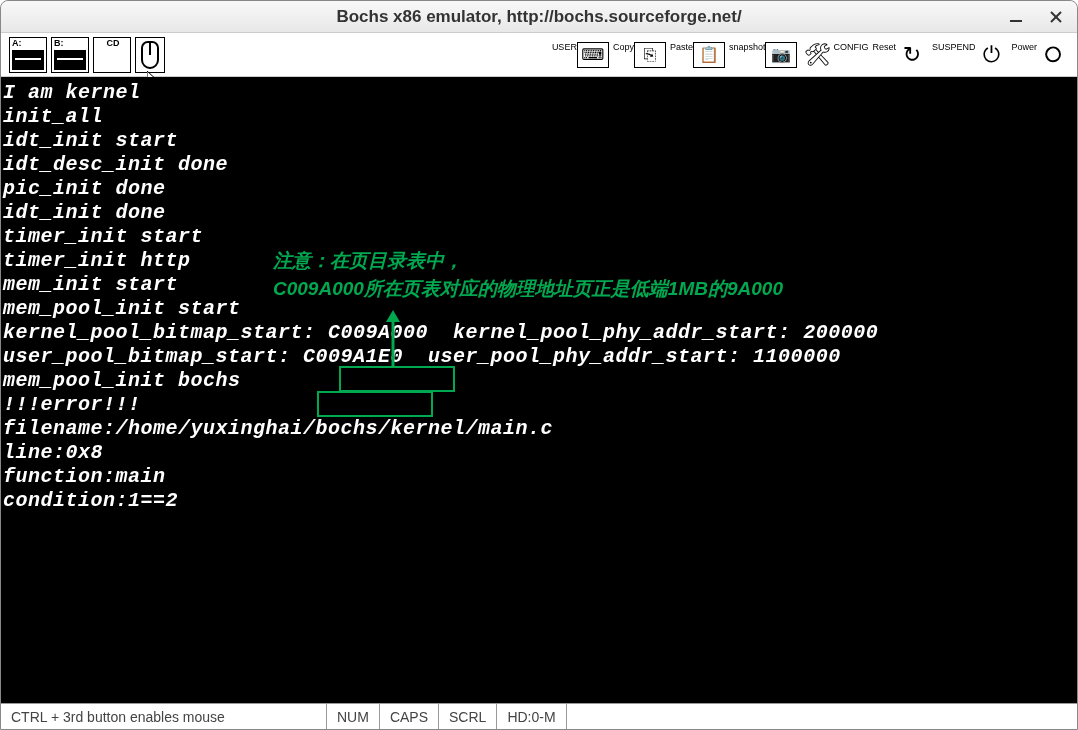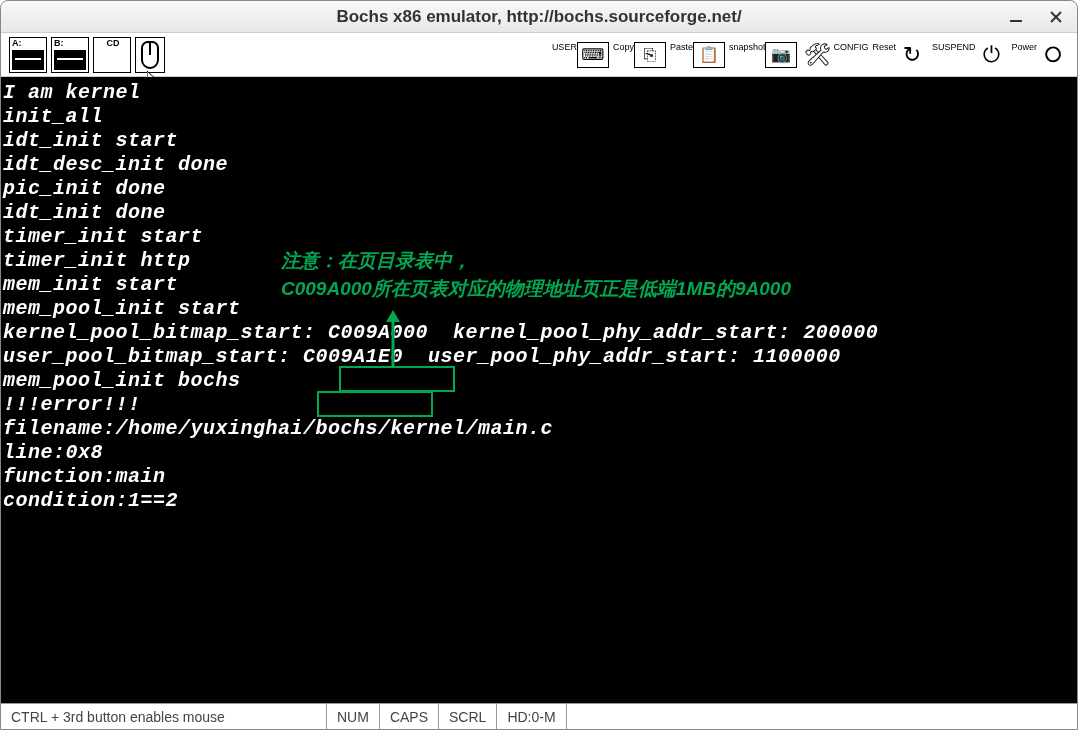--- a/index.html
+++ b/index.html
@@ -348,21 +348,21 @@
     <div class="term-line">mem_pool_init bochs</div>
     <div class="term-line"></div>
     <div class="term-line"></div>
     <div class="term-line"></div>
     <div class="term-line">!!!error!!!</div>
     <div class="term-line">filename:/home/yuxinghai/bochs/kernel/main.c</div>
     <div class="term-line">line:0x8</div>
     <div class="term-line">function:main</div>
     <div class="term-line">condition:1==2</div>
 
-    <div class="annotation" style="top:170px; left:280px;">
+    <div class="annotation" style="top:170px; left:272px;">
       <div>注意：在页目录表中，</div>
       <div>C009A000所在页表对应的物理地址页正是低端1MB的9A000</div>
     </div>
 
     <div class="arrow" style="top:231px; left:382px;">
       <svg width="20" height="60" viewBox="0 0 20 60">
         <line x1="10" y1="10" x2="10" y2="58" stroke="#00a84f" stroke-width="3"></line>
         <polygon points="10,2 3,14 17,14" fill="#00a84f"></polygon>
       </svg>
     </div>

